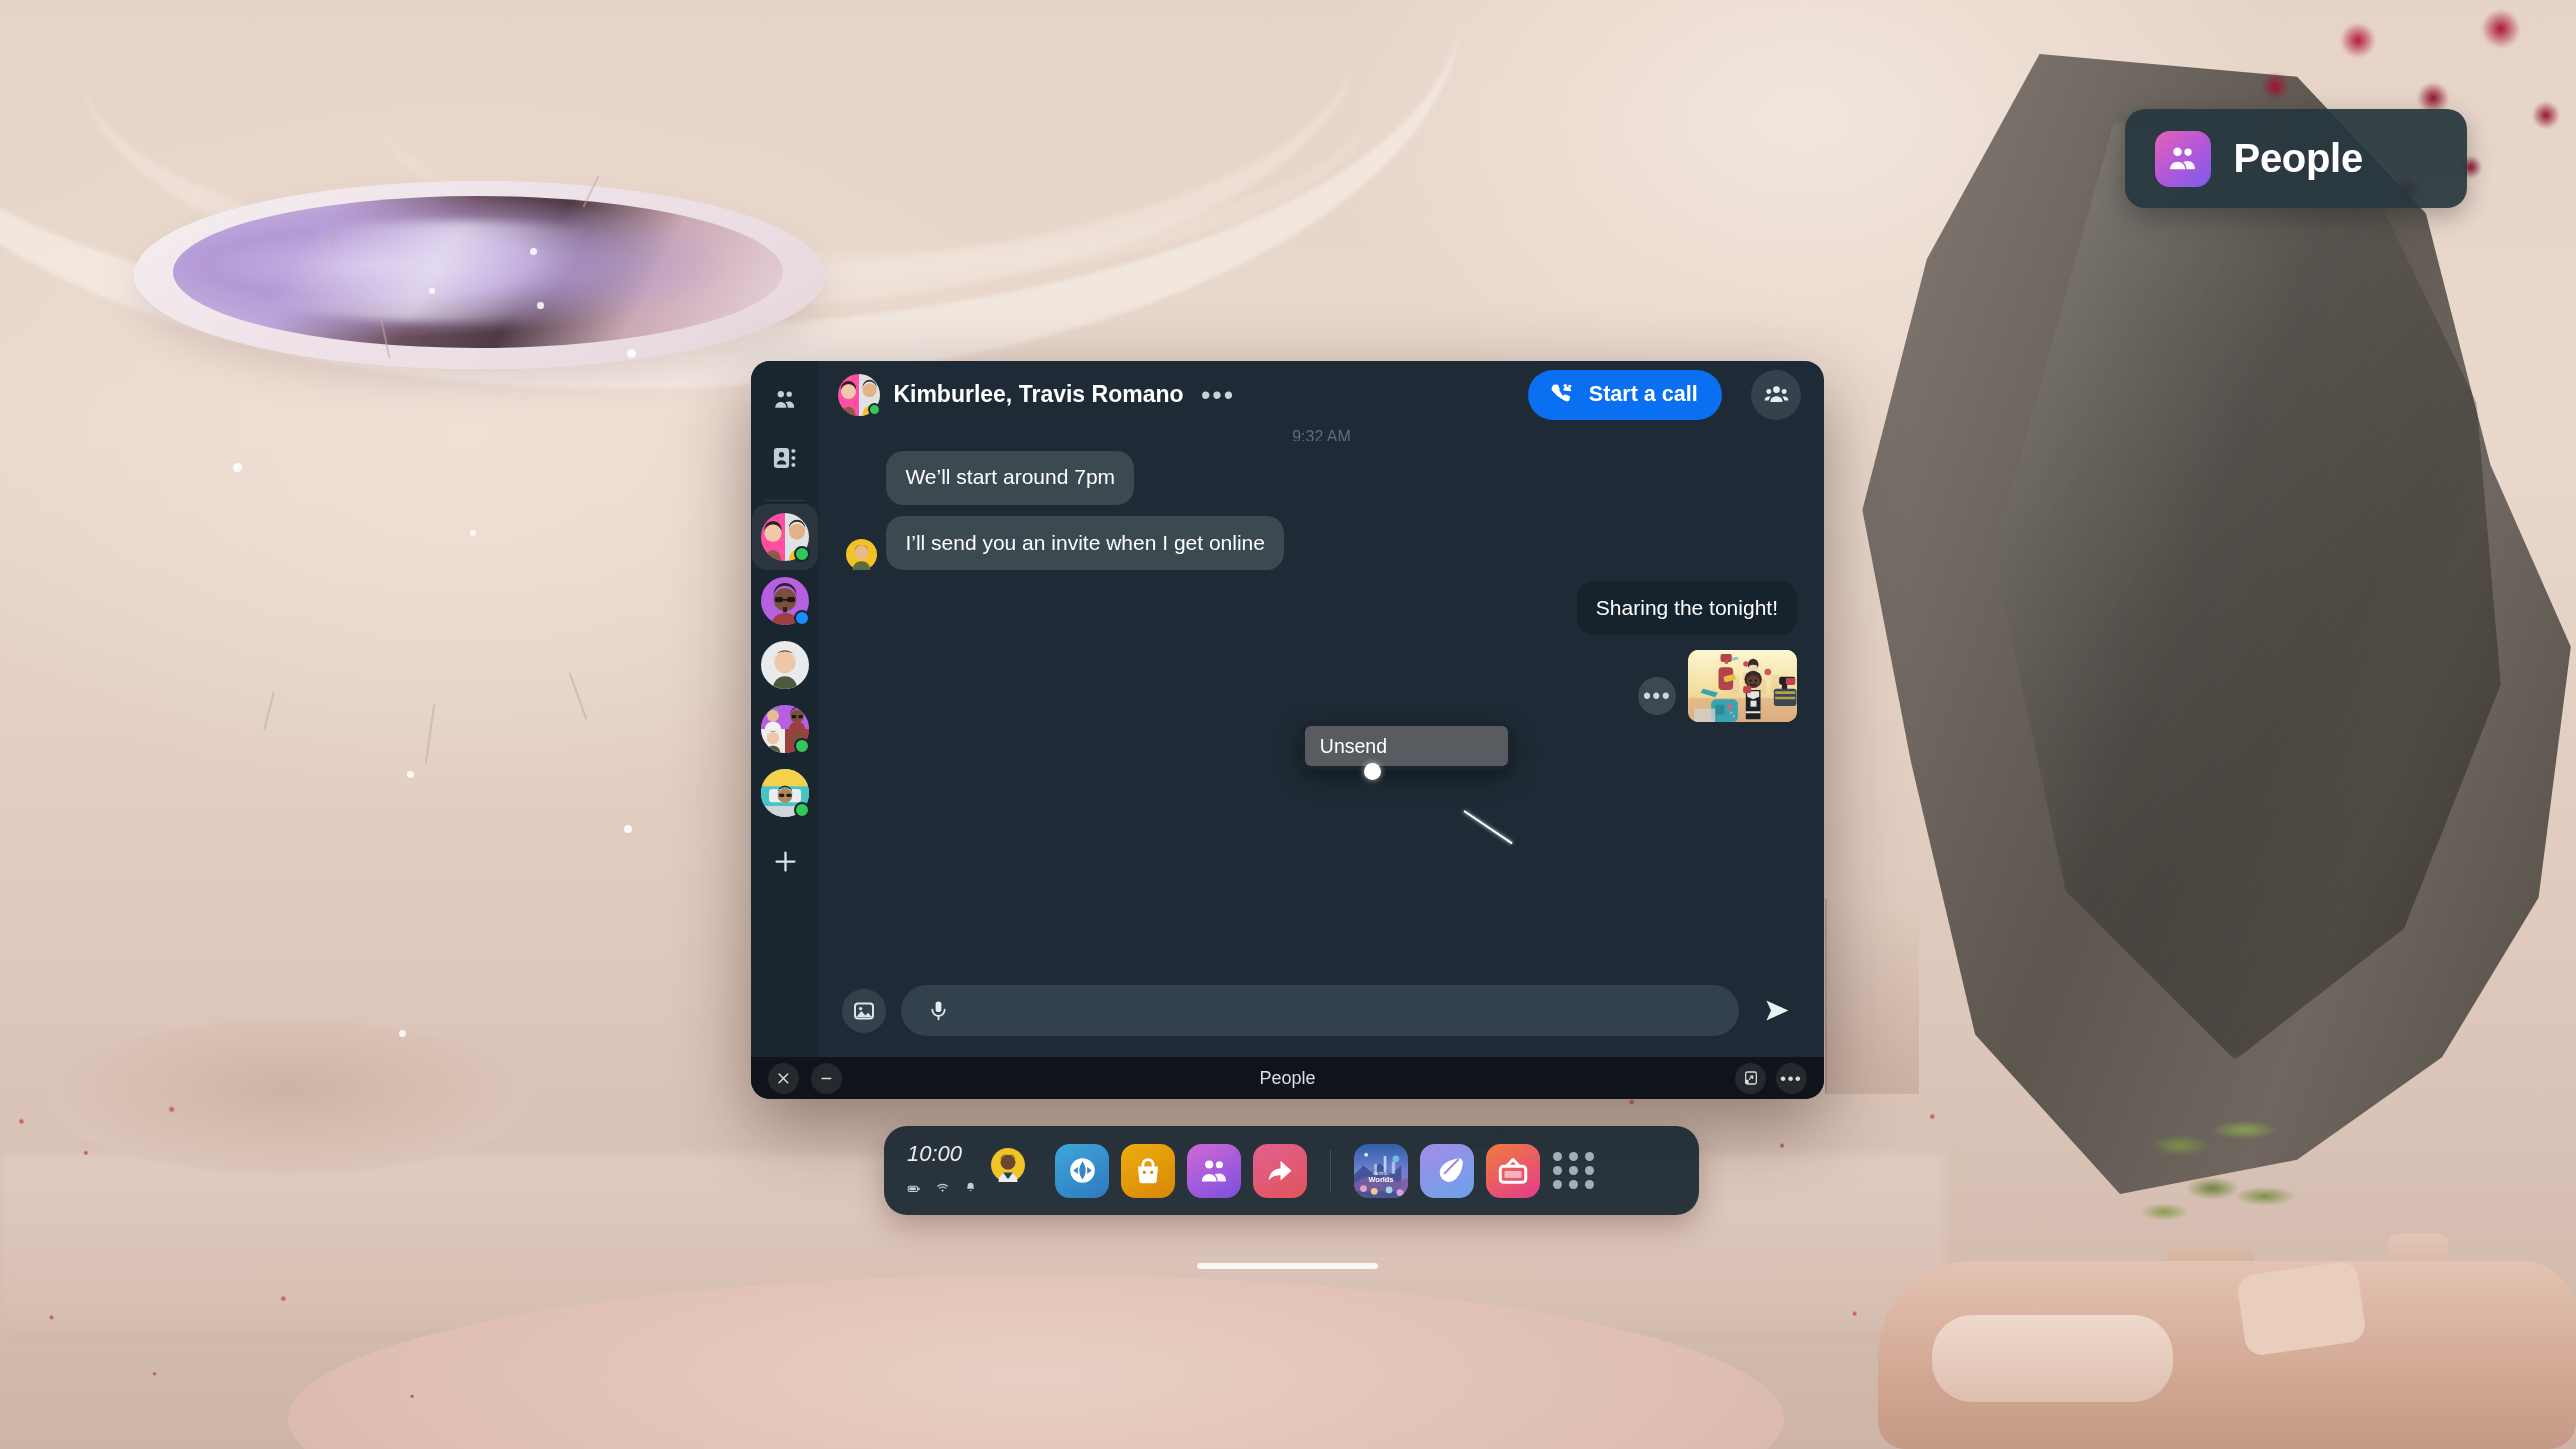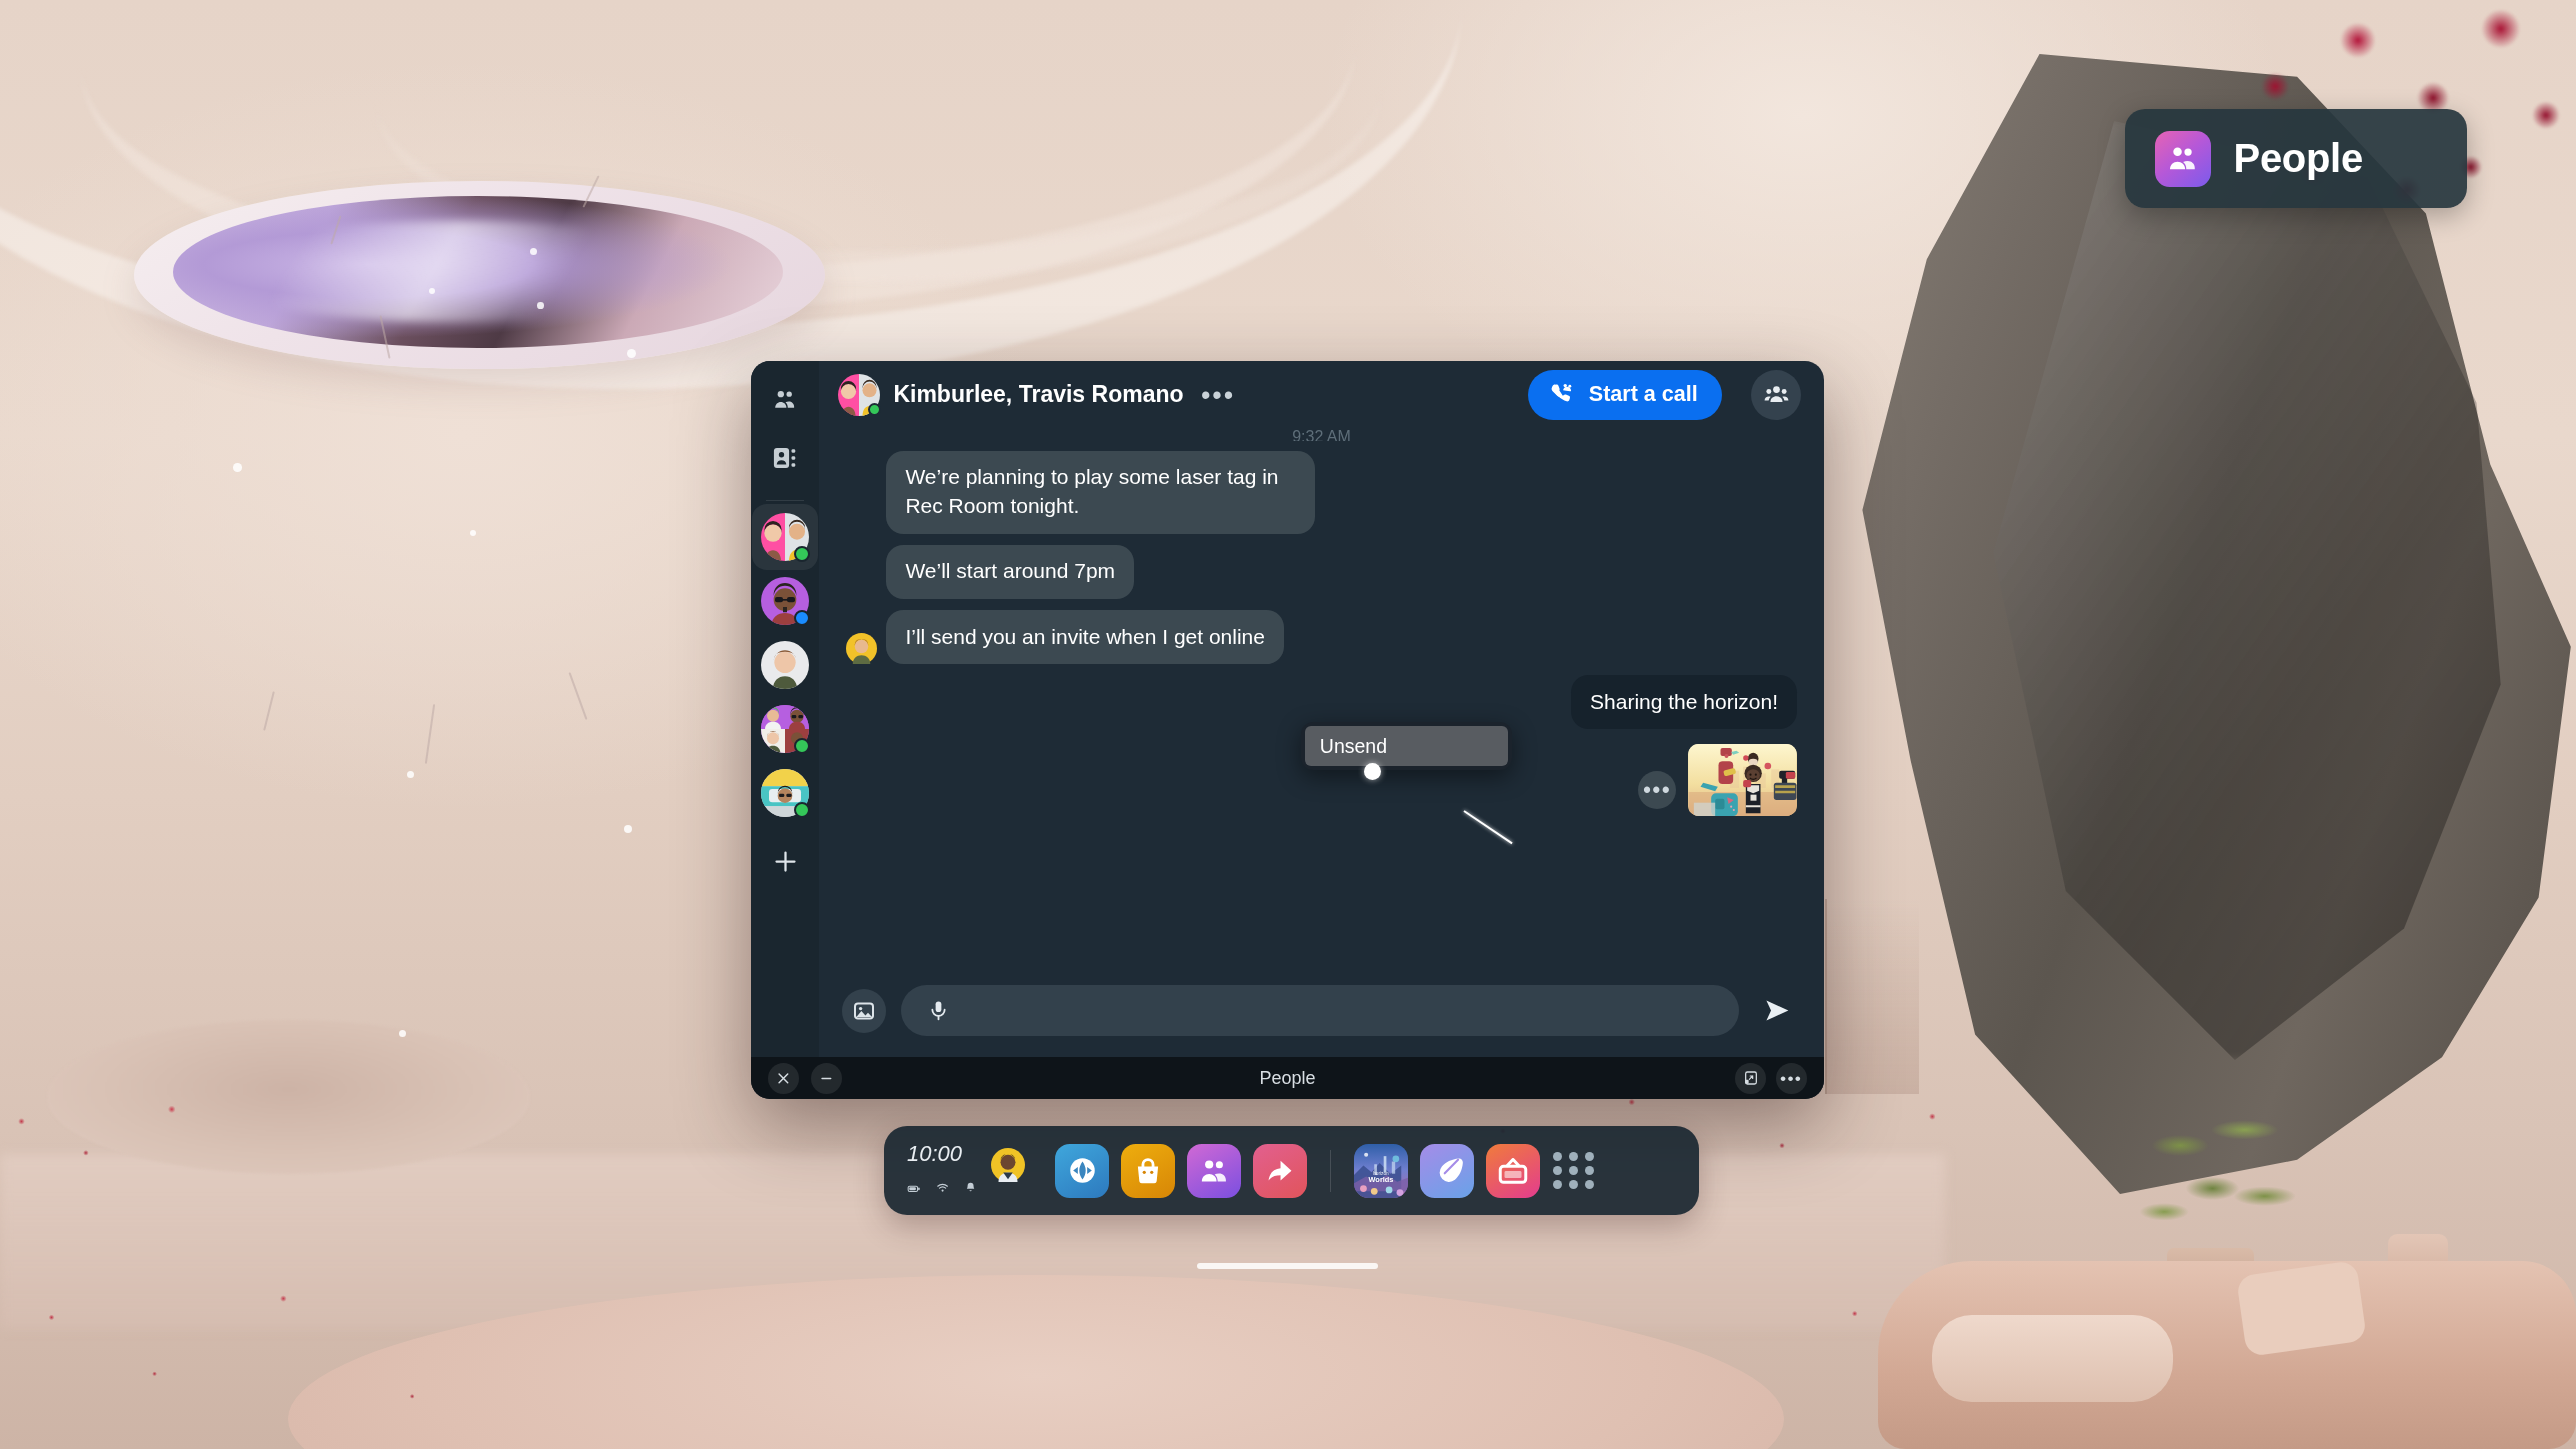--- a/index.html
+++ b/index.html
@@ -623,44 +623,40 @@
             <path d="M6.6 18.6c0-3 2.4-5 5.4-5s5.4 2 5.4 5z"></path>
             <path d="M1.4 17.4c0-2.2 1.7-3.6 3.8-3.6.6 0 1.1.1 1.6.3-1 1-1.6 2.2-1.8 3.3z"></path>
             <path d="M22.6 17.4h-3.6c-.2-1.1-.8-2.3-1.8-3.3.5-.2 1-.3 1.6-.3 2.1 0 3.8 1.4 3.8 3.6z"></path>
           </svg>
         </div>
       </div>
 
       <div id="messages">
         <div id="timestamp-divider">9:32 AM</div>
 
-        <div class="msg-row in">
-          <div class="row-avatar hidden"></div>
-          <div class="bubble in">We’re planning to play some laser tag in Rec Room tonight.</div>
-        </div>
 
         <div class="msg-row in">
           <div class="row-avatar hidden"></div>
           <div class="bubble in">We’ll start around 7pm</div>
         </div>
 
         <div class="msg-row in">
           <div class="row-avatar">
             <svg width="31" height="31" viewBox="0 0 46 46">
               <circle cx="23" cy="23" r="23" fill="#f2c229"></circle>
               <circle cx="23" cy="20" r="10" fill="#e8b98f"></circle>
               <path d="M13 19a10 10 0 0120 0c0-6-3-10-10-10s-10 4-10 10z" fill="#8a4a30"></path>
               <path d="M10 46c0-8 6-13 13-13s13 5 13 13z" fill="#5d6b42"></path>
             </svg>
           </div>
           <div class="bubble in">I’ll send you an invite when I get online</div>
         </div>
 
         <div class="msg-row out">
-          <div class="bubble out">Sharing the horizon!</div>
+          <div class="bubble out">Sharing the tonight!</div>
         </div>
 
         <div class="attach-row">
           <div id="attachment-more">•••</div>
           <div id="shared-photo">
             <svg width="109" height="72" viewBox="0 0 162 108" style="position:absolute;inset:0;">
               <defs>
                 <linearGradient id="sky" x1="0" y1="0" x2="0" y2="1">
                   <stop offset="0%" stop-color="#fdf6cf"></stop>
                     <stop offset="55%" stop-color="#f3dfa0"></stop>

